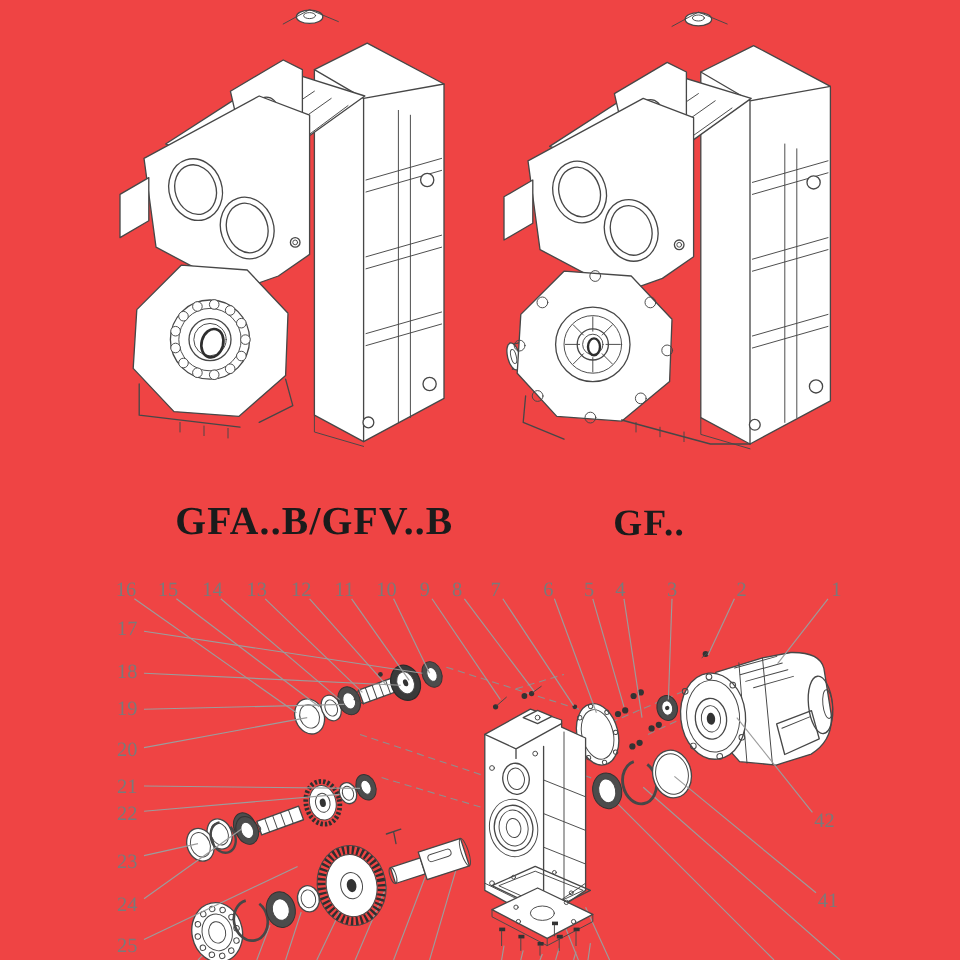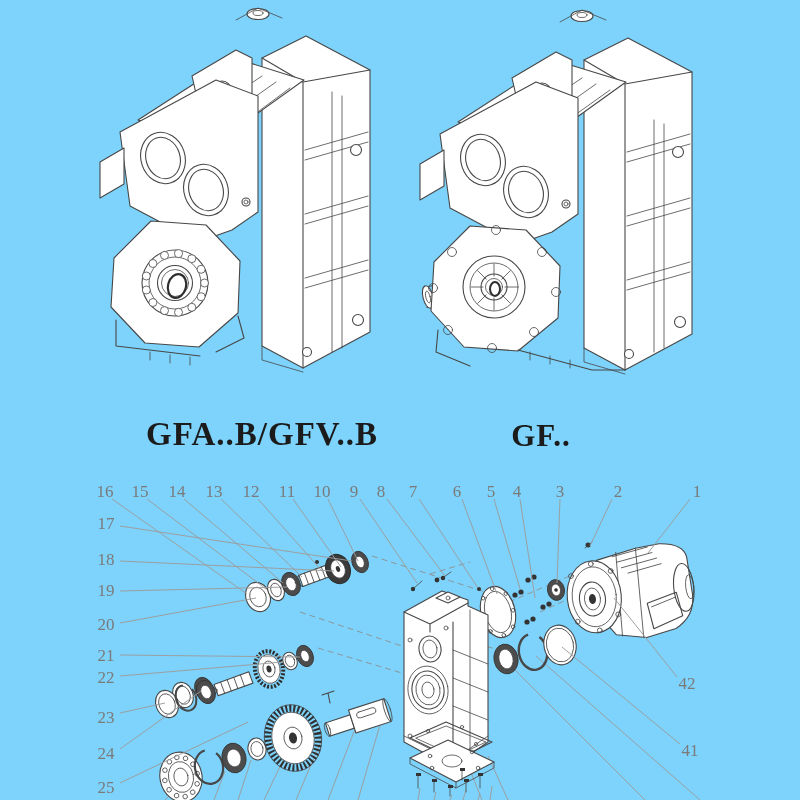--- a/index.html
+++ b/index.html
@@ -1,16 +1,16 @@
 <!DOCTYPE html>
 <html><head>
 <meta charset="utf-8">
 <style>
   html,body{margin:0;padding:0;background:#fff;}
-  #stage{position:relative;width:800px;height:800px;background:#7dd3fc;overflow:hidden;
+  #stage{position:relative;width:800px;height:800px;background:#ef4444;overflow:hidden;
          font-family:"Liberation Serif",serif;}
   svg{position:absolute;left:0;top:0;}
   .ln{stroke:#474747;fill:none;stroke-width:1.1;stroke-linejoin:round;stroke-linecap:round;}
   .fw{fill:#ffffff;stroke:#474747;stroke-width:1.1;stroke-linejoin:round;}
   .thin{stroke-width:0.8;}
   .dk{fill:#4c4c4c;stroke:#333;stroke-width:0.8;}
   .dash{stroke:#8f8f8f;stroke-width:0.9;stroke-dasharray:6 4;fill:none;}
   .leader{stroke:#9c9c9c;stroke-width:0.95;fill:none;}
   .callout-num{font-family:"Liberation Serif",serif;font-size:17px;fill:#7a7a7a;text-anchor:middle;}
   .model-label{font-family:"Liberation Serif",serif;font-weight:700;fill:#1b1b1b;text-anchor:middle;letter-spacing:1px;}

